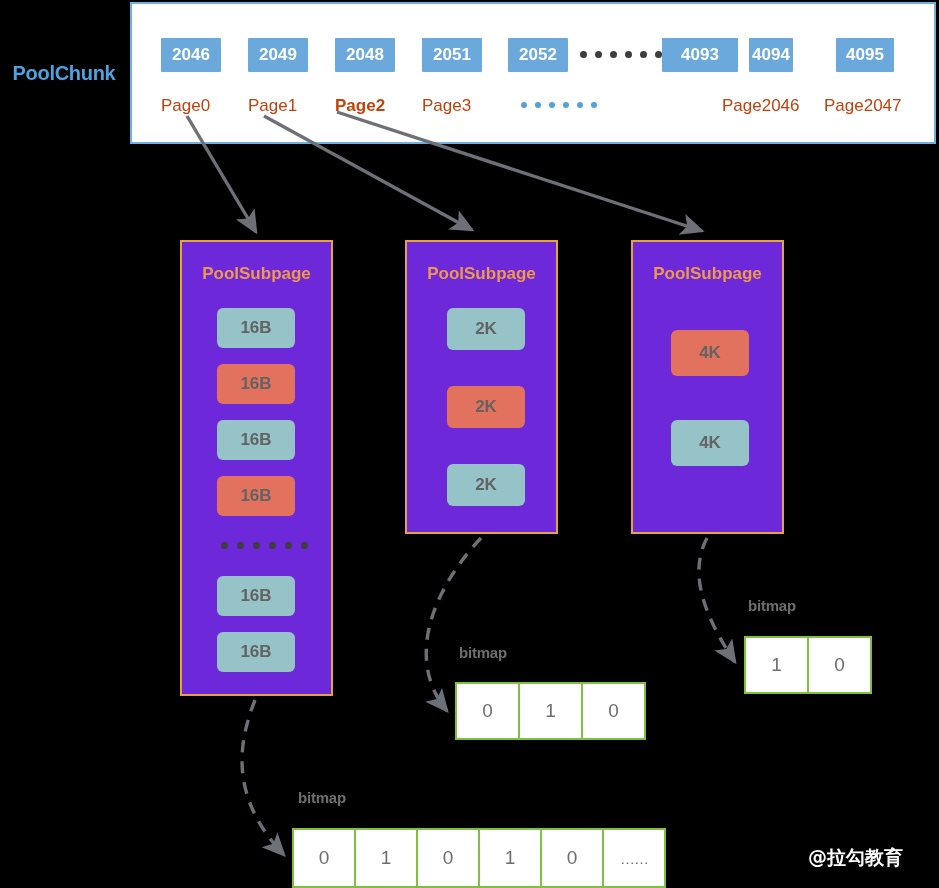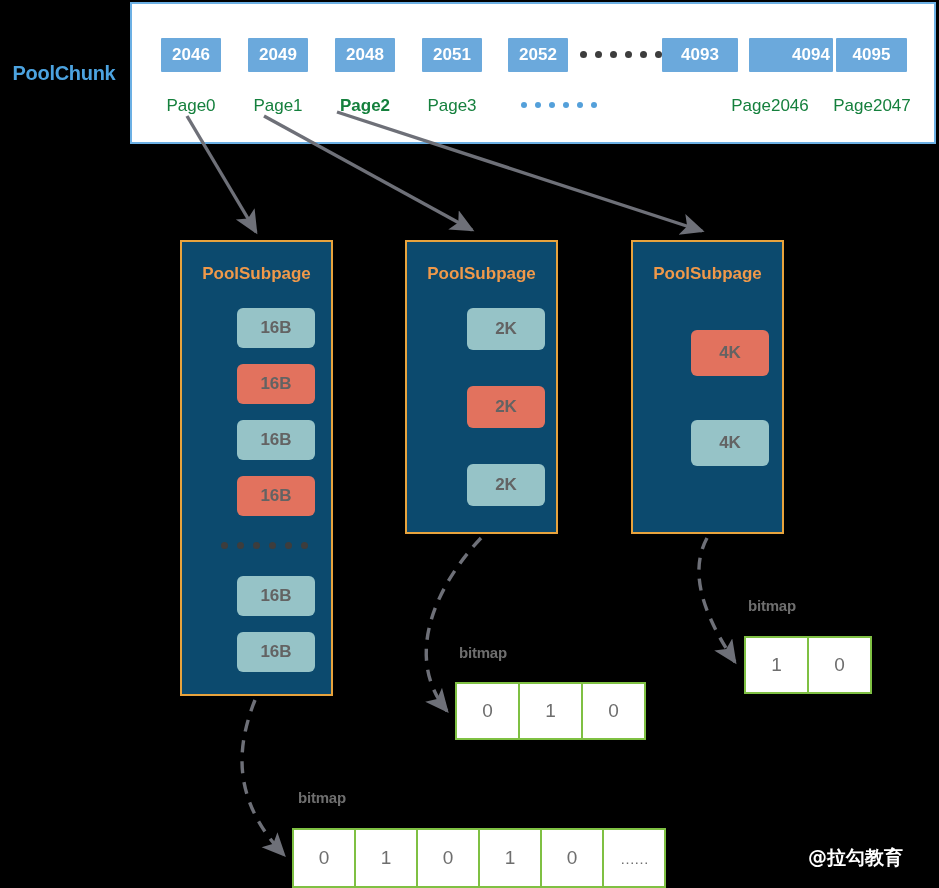--- a/index.html
+++ b/index.html
@@ -19,40 +19,40 @@
   #chunk-box{
     position:absolute;left:130px;top:2px;width:806px;height:142px;
     background:#ffffff;border:2px solid #6cb0e4;box-sizing:border-box;
   }
   .chip{
     position:absolute;background:#6ba9dc;color:#ffffff;
     font-size:17px;font-weight:bold;text-align:center;
     height:34px;line-height:34px;top:38px;border-radius:1px;
   }
   .plabel{
-    position:absolute;top:96px;color:#15803d;font-size:17px;
-    text-align:center;white-space:nowrap;
+    position:absolute;top:96px;color:#c2410c;font-size:17px;
+    white-space:nowrap;
   }
   .dots-row{position:absolute;display:flex;gap:8px;align-items:center;}
   .dots-row i{display:block;width:7px;height:7px;border-radius:50%;}
   .dots-dark i{background:#3d3d3d;}
   .dots-blue i{background:#54a0da;width:6px;height:6px;}
 
   
   .subpage{
-    position:absolute;background:#0c4a6e;border:2px solid #e8a33d;
+    position:absolute;background:#6d28d9;border:2px solid #e8a33d;
     box-sizing:border-box;
   }
   .subpage-title{
     position:absolute;left:0;width:100%;top:22px;text-align:center;
     color:#f0994a;font-size:17px;font-weight:bold;
   }
   .blk{
     position:absolute;border-radius:6px;text-align:center;
-    color:#636363;font-size:17px;font-weight:bold;margin-left:20px;
+    color:#636363;font-size:17px;font-weight:bold;
   }
   .blk.teal{background:#96c3c7;}
   .blk.salmon{background:#e2725e;}
   .subdots{position:absolute;display:flex;gap:9px;}
   .subdots i{display:block;width:7px;height:7px;border-radius:50%;background:#3d3d3d;}
 
   
   .bm-label{
     position:absolute;color:#6e6e6e;font-size:15px;font-weight:bold;
     letter-spacing:-.2px;
@@ -82,22 +82,22 @@
 
   <div id="chunk-box"></div>
 
   <div id="chunk-chips">
       <div class="chip" style="left: 161px; width: 60px;">2046</div>
       <div class="chip" style="left: 248px; width: 60px;">2049</div>
       <div class="chip" style="left: 335px; width: 60px;">2048</div>
       <div class="chip" style="left: 422px; width: 60px;">2051</div>
       <div class="chip" style="left: 508px; width: 60px;">2052</div>
       <div class="chip" style="left: 662px; width: 76px;">4093</div>
-      <div class="chip" style="left: 749px; width: 44px; padding-left: 40px;">4094</div>
-      <div class="chip" style="left: 836px; width: 71px;">4095</div>
+      <div class="chip" style="left: 749px; width: 44px;">4094</div>
+      <div class="chip" style="left: 836px; width: 58px;">4095</div>
       <div class="dots-row dots-dark" style="left: 580px; top: 51px;">
         <i></i>
         <i></i>
         <i></i>
         <i></i>
         <i></i>
         <i></i>
       </div>
     </div>
   <div id="chunk-pages">

